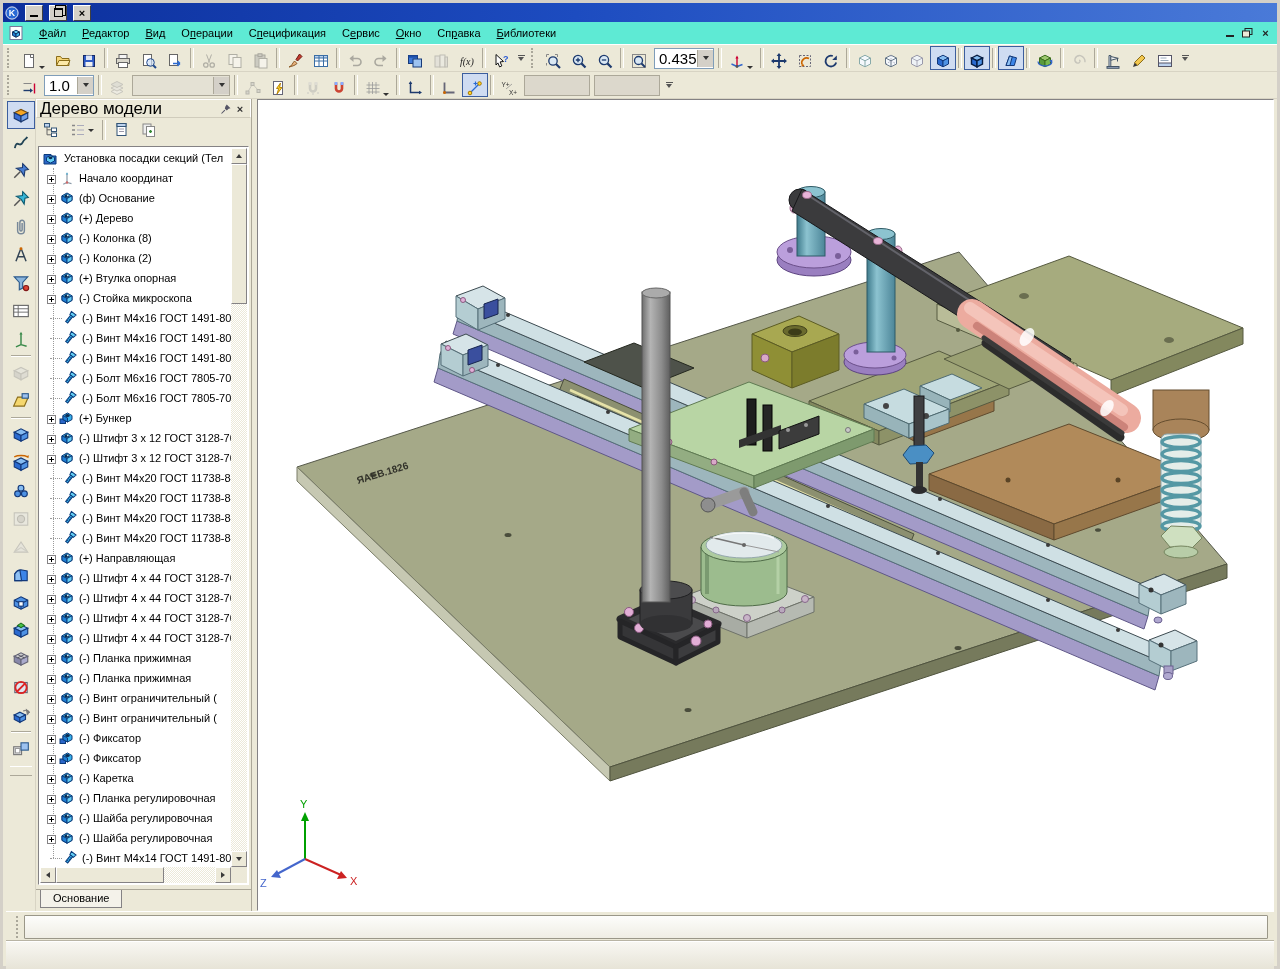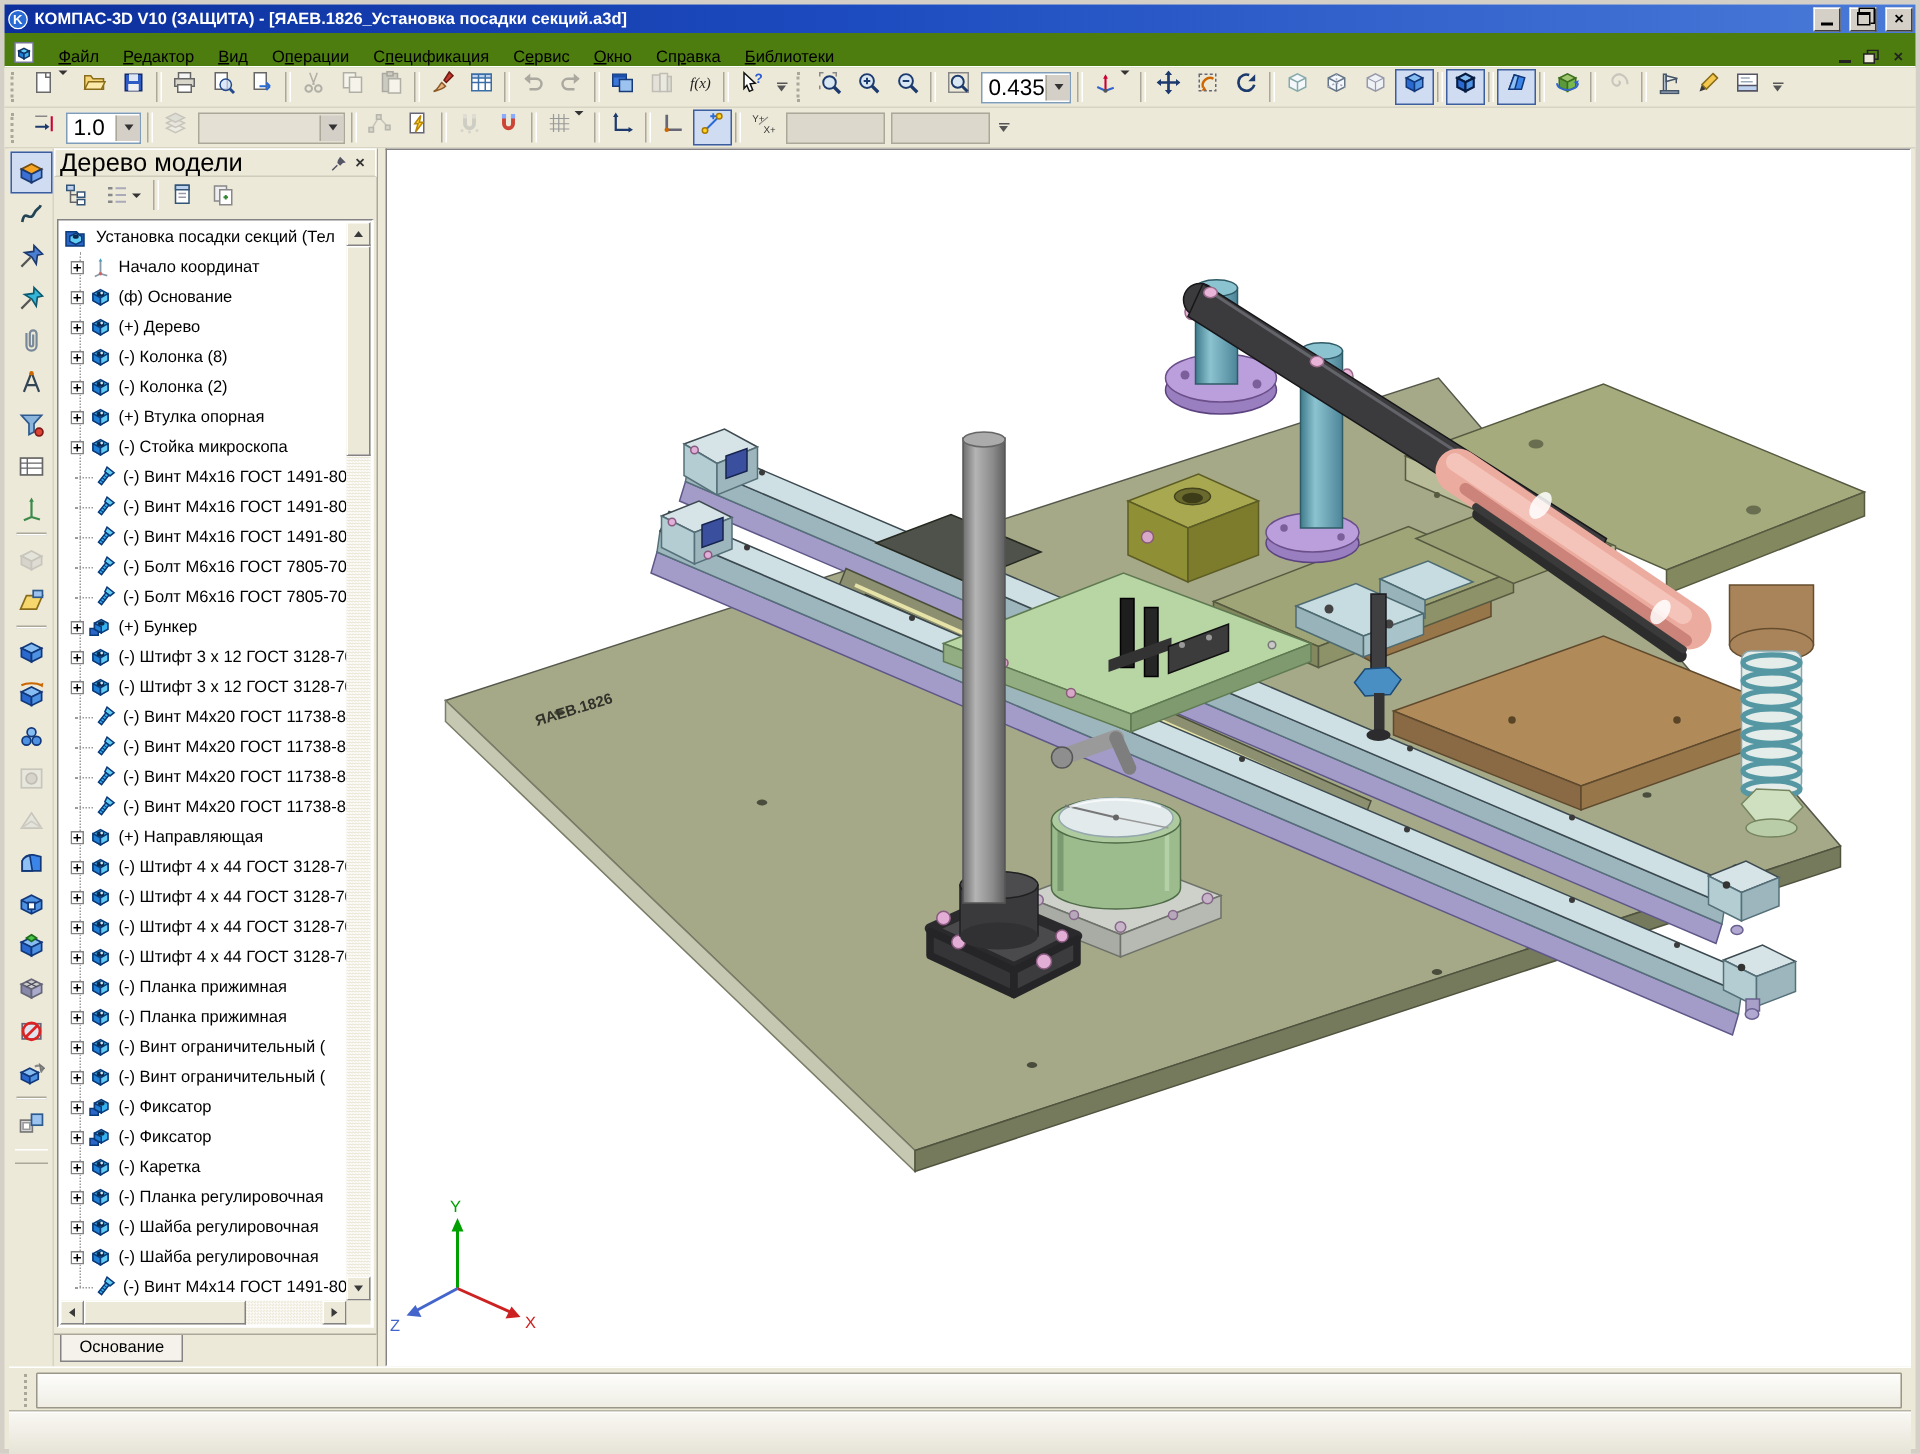--- a/index.html
+++ b/index.html
@@ -9,31 +9,31 @@
   
   .titlebar{height:19px;background:linear-gradient(90deg,#0c2f9c,#1d4cc0 45%,#4a7ad8);
             display:flex;align-items:center;color:#fff;font-weight:bold;padding:0 2px;gap:4px}
   .title-text{flex:1;white-space:nowrap;overflow:hidden;font-size:11px}
   .tb-ctrl{width:16px;height:14px;background:#d4d0c8;border:1px solid;border-color:#fff #404040 #404040 #fff;
            display:flex;align-items:center;justify-content:center;margin-left:2px;color:#000;flex:none}
   .g-min{width:8px;height:2px;background:#000;margin-top:7px}
   .g-res{width:7px;height:6px;border:1px solid #000;border-top-width:2px;background:#d4d0c8;box-shadow:2px -2px 0 -0px #d4d0c8,2px -2px 0 1px #000}
   .g-x{font-size:11px;font-weight:bold;line-height:10px}
   
-  .menubar{height:22px;display:flex;align-items:flex-end;background:#4d7c0f;border-bottom:1px solid #fff;padding:0 4px}
+  .menubar{height:22px;display:flex;align-items:center;background:#5eead4;border-bottom:1px solid #fff;padding:0 4px}
   .menu-item{padding:3px 8px;cursor:default}
   .menu-item u{text-decoration:underline}
   .mspacer{flex:1}
   .mdi-ctrl{width:15px;height:13px;display:flex;align-items:center;justify-content:center;margin-left:3px;color:#222}
   .doc-sys-icon{width:18px;height:18px;margin-right:6px;display:flex;align-items:center;justify-content:center}
   
   .tbrow{height:26px;display:flex;align-items:center;background:#ece9d8;border-bottom:1px solid #d8d4c4;padding:0 1px}
   .grip{width:4px;height:20px;margin:0 3px;border-left:2px dotted #aaa79a;flex:none}
   .tsep{width:2px;height:20px;margin:0 2px;border-left:1px solid #aca899;border-right:1px solid #fff;flex:none}
-  .tb-btn{width:24px;height:22px;display:flex;align-items:flex-start;justify-content:center;flex:none;position:relative;border:1px solid transparent}
+  .tb-btn{width:24px;height:22px;display:flex;align-items:flex-end;justify-content:center;flex:none;position:relative;border:1px solid transparent}
   .tb-btn.dd{width:32px}
   .tb-btn .ddarr{width:0;height:0;border-left:3px solid transparent;border-right:3px solid transparent;border-top:3px solid #333;margin-left:2px}
   .tb-btn.pressed{border:1px solid #3c5e9e;background:#cfdcf2}
   .tb-btn.disabled svg{filter:grayscale(1) opacity(.45)}
   .ic{width:16px;height:16px;flex:none}
   .combo{height:19px;background:#fff;border:1px solid #7f9db9;display:flex;align-items:center;margin:0 2px;flex:none}
   .combo .cv{flex:1;padding:0 4px;font-size:15px;white-space:nowrap;overflow:hidden}
   .combo .cbtn{width:15px;height:17px;background:#d4d0c8;border-left:1px solid #aca899;display:flex;align-items:center;justify-content:center}
   .combo .cbtn i{width:0;height:0;border-left:3px solid transparent;border-right:3px solid transparent;border-top:4px solid #333}
   .combo.dis{background:#e4e1d4;border-color:#aca899}
@@ -93,21 +93,20 @@
 </head>
 <body>
 
 <div id="window">
 
   <div class="titlebar">
     <svg width="14" height="14" viewBox="0 0 16 16">
         <circle cx="8" cy="8" r="7" fill="#2a6ad4" stroke="#fff"></circle>
         <text x="4.2" y="11.5" font-size="10" font-weight="bold" fill="#fff">K</text>
       </svg>
-    <span class="title-text">КОМПАС-3D V10 (ЗАЩИТА) - [ЯАЕВ.1826_Установка посадки секций.a3d]</span>
     <span class="tb-ctrl">
         <span class="g-min"></span>
       </span>
     <span class="tb-ctrl">
         <span class="g-res"></span>
       </span>
     <span class="tb-ctrl">
         <span class="g-x">×</span>
       </span>
   </div>

